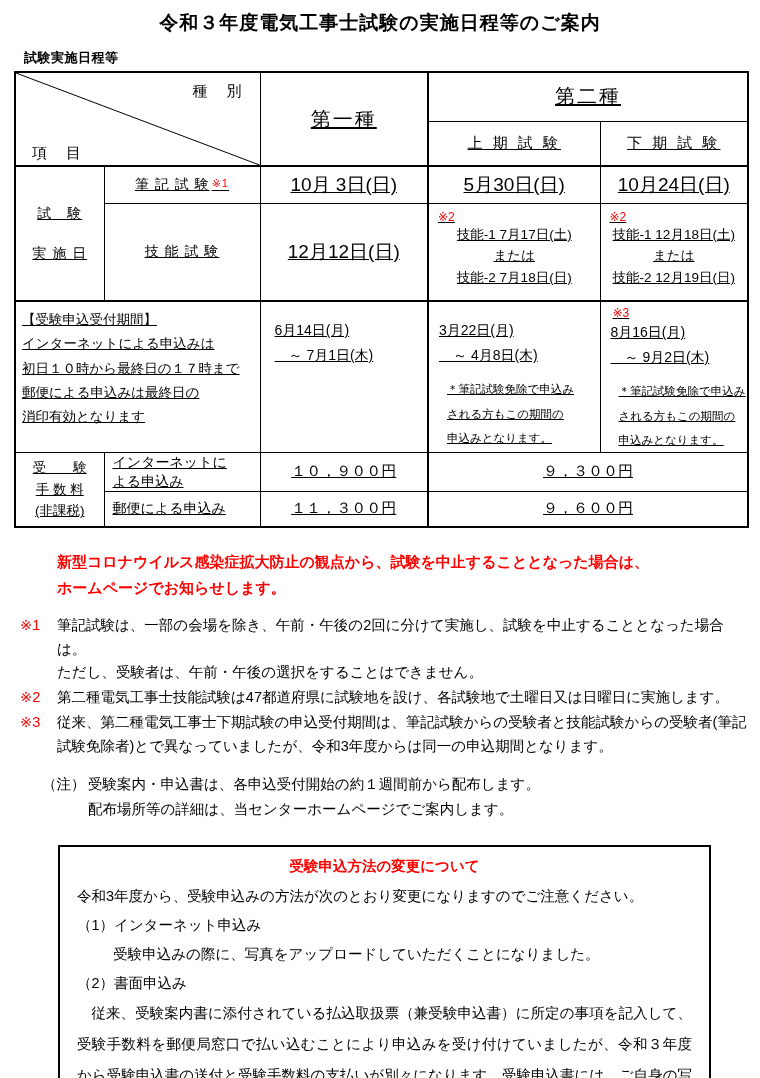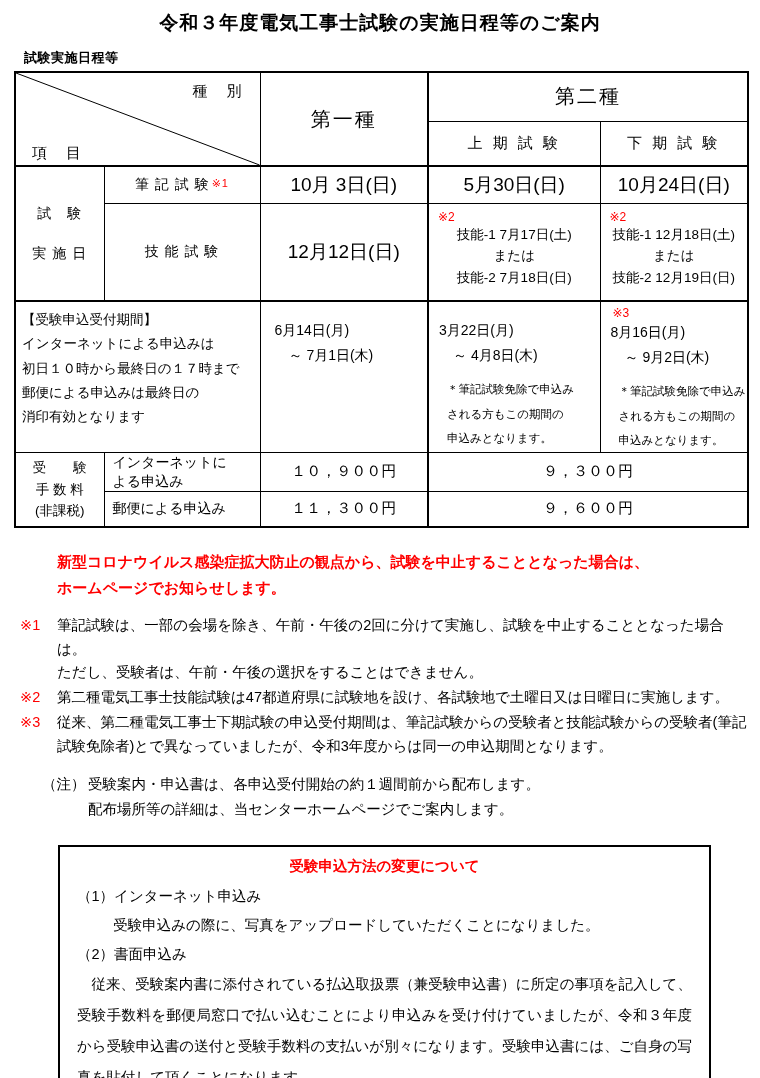--- a/index.html
+++ b/index.html
@@ -21,21 +21,21 @@
     margin:0 0 4px 24px;font-weight:bold;font-size:13px;letter-spacing:0.5px;
   }
 
   
   table.sched{
     margin-left:14px;border-collapse:collapse;table-layout:fixed;
     width:733px;font-size:14px;border:2px solid #000;
   }
   table.sched th,table.sched td{
     border:1px solid #000;padding:0;vertical-align:middle;
-    font-weight:normal;text-align:center;overflow:hidden;
+    font-weight:normal;text-align:center;overflow:hidden;text-decoration:underline;
   }
   .bl2{border-left:2px solid #000 !important;}
   .bt2{border-top:2px solid #000 !important;}
 
   tr.hr1{height:49px;} tr.hr2{height:45px;}
   tr.r-written{height:37px;} tr.r-practical{height:98px;}
   tr.r-apply{height:142px;margin-left:32px;} tr.r-fee1{height:38px;} tr.r-fee2{height:36px;padding-left:20px;}
 
   td.diag{position:relative;}
   td.diag svg{position:absolute;left:0;top:0;width:100%;height:100%;}
@@ -218,20 +218,21 @@
   </div>
 
   <div class="note-row">
     <span class="note-mark">（注）</span>
     <span class="ml">受験案内・申込書は、各申込受付開始の約１週間前から配布します。
 配布場所等の詳細は、当センターホームページでご案内します。</span>
   </div>
 
   <div class="change-box">
     <div class="box-title red">受験申込方法の変更について</div>
+    <p class="box-line">令和3年度から、受験申込みの方法が次のとおり変更になりますのでご注意ください。</p>
     <p class="box-line">（1）インターネット申込み</p>
     <p class="box-line box-sub">受験申込みの際に、写真をアップロードしていただくことになりました。</p>
     <p class="box-line">（2）書面申込み</p>
     <p class="box-par">従来、受験案内書に添付されている払込取扱票（兼受験申込書）に所定の事項を記入して、受験手数料を郵便局窓口で払い込むことにより申込みを受け付けていましたが、令和３年度から受験申込書の送付と受験手数料の支払いが別々になります。受験申込書には、ご自身の写真を貼付して頂くことになります。</p>
 
   </div>
 
 </div>
 
 </body></html>

